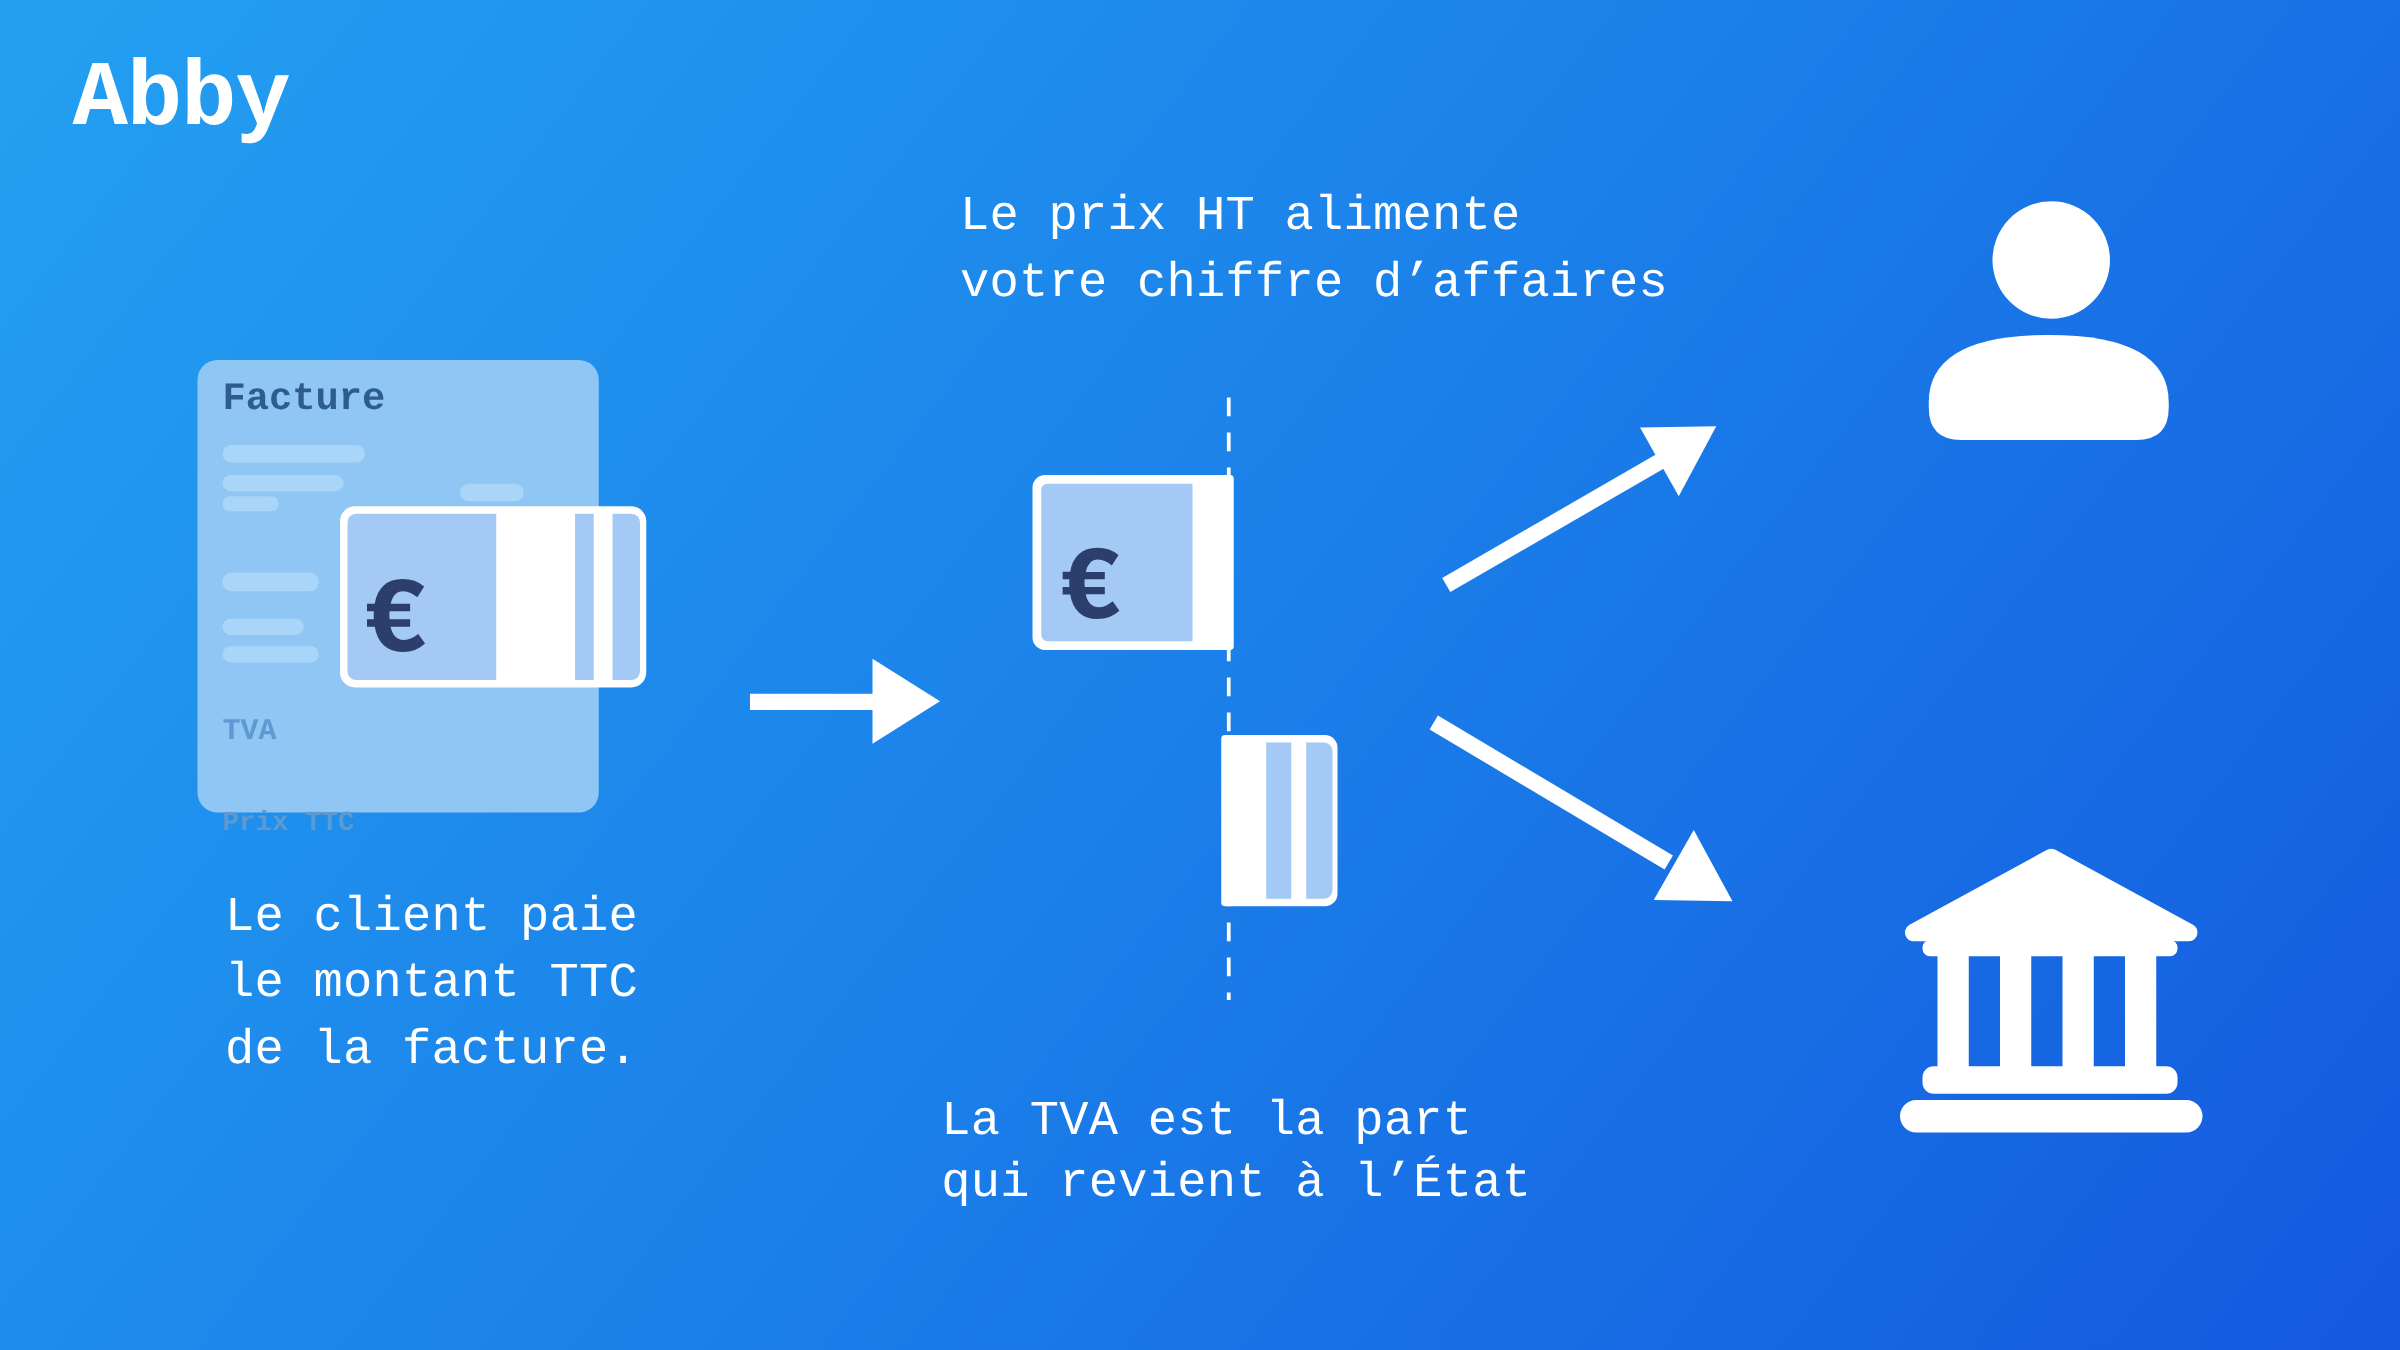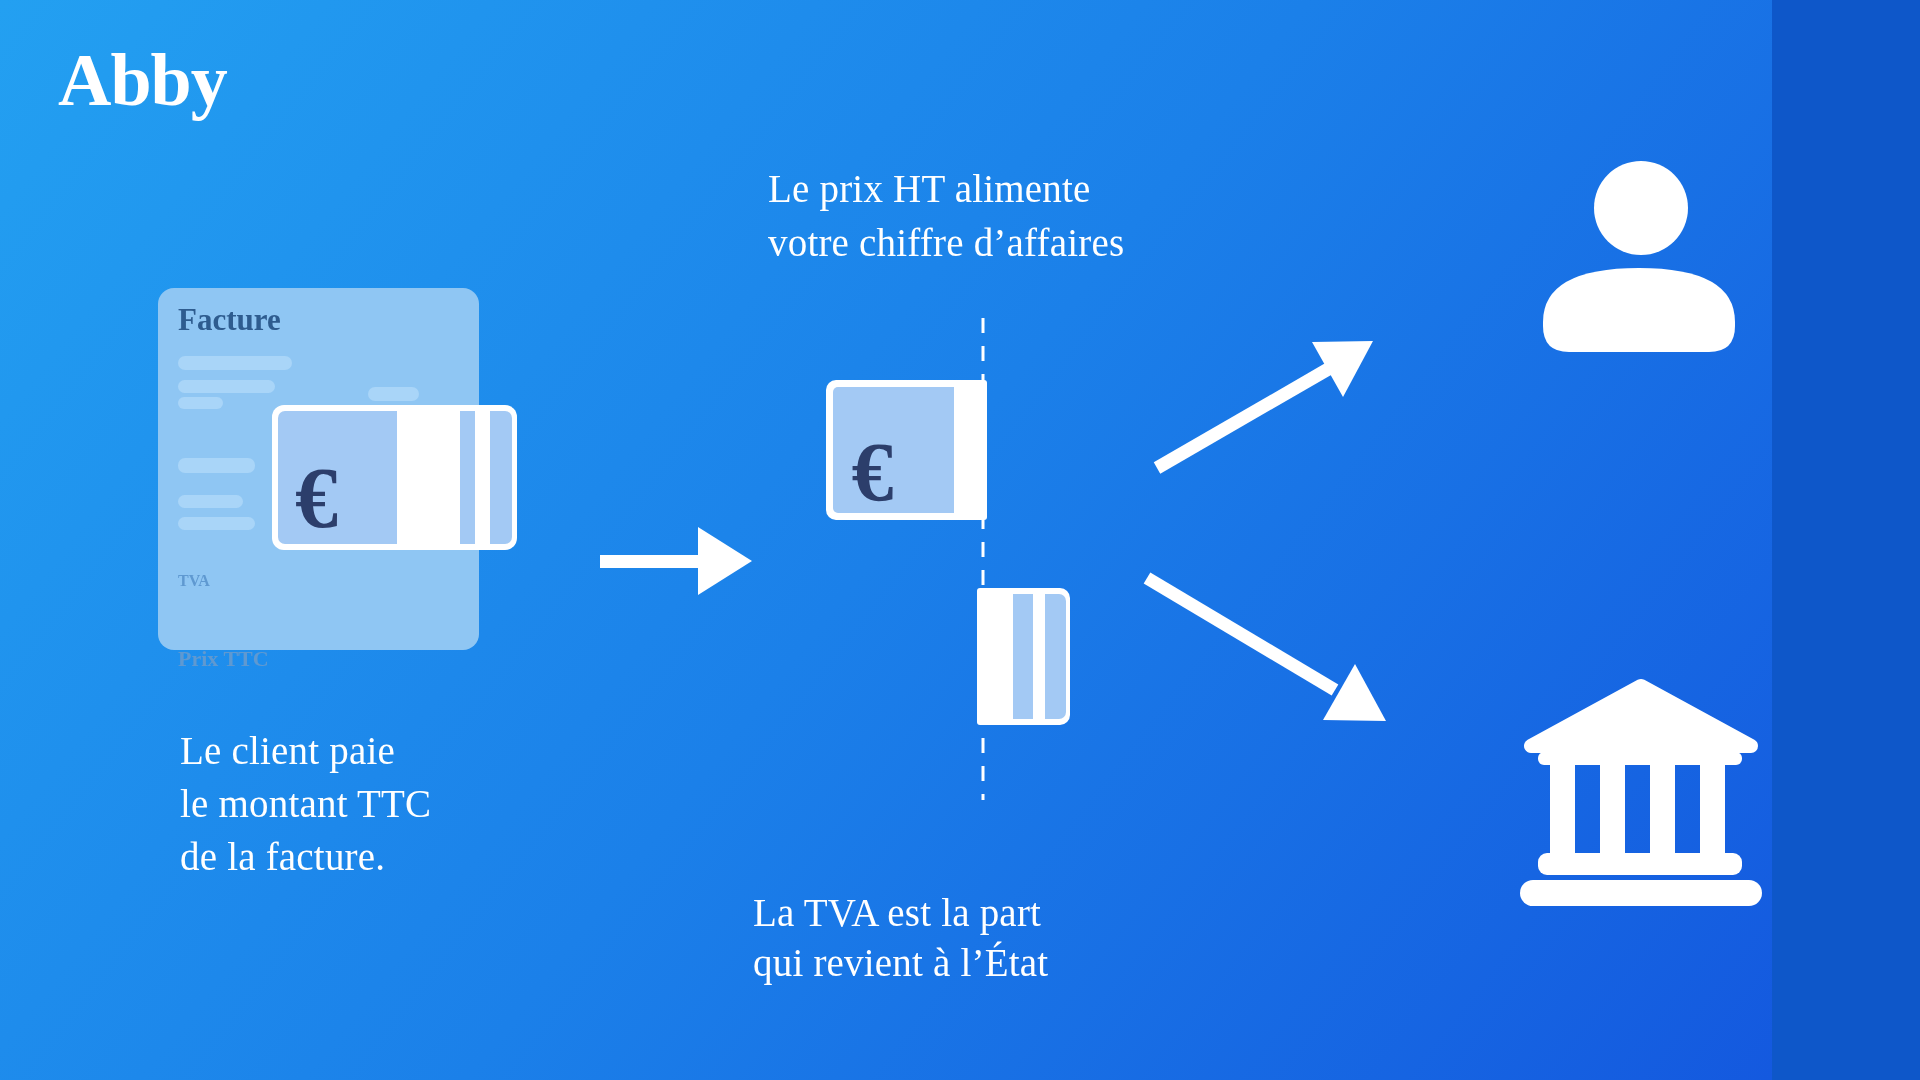--- a/index.html
+++ b/index.html
@@ -1,19 +1,19 @@
 <!DOCTYPE html>
 <html><head>
 <meta charset="utf-8">
 <style>
   html,body { margin:0; padding:0; background:#0e57c9; }
   .canvas {
-    position:relative; width:1772px; height:1080px; overflow:hidden;
+    position:relative; width:1920px; height:1080px; overflow:hidden;
     background:linear-gradient(128deg, #23A0F1 0%, #1B80E9 50%, #1459DF 100%);
-    font-family:Liberation Serif, serif;
+    font-family:Liberation Mono, monospace;
   }
   
   .logo {
     position:absolute; left:58px; top:38px;
     font-size:74px; font-weight:800; color:#ffffff; letter-spacing:-1px;
   }
   
   .invoice-card {
     position:absolute; left:158px; top:288px; width:277px; height:362px;
     background:#8FC6F3; border-radius:16px;padding-left:44px;
@@ -23,21 +23,21 @@
     font-size:31px; font-weight:bold; color:#2E5C8F;
   }
   .bar { position:absolute; background:#A9D5F8; border-radius:7px; height:14px; }
   .bar1 { left:20px; top:68px;  width:114px; }
   .bar2 { left:20px; top:92px;  width:97px;  height:13px; }
   .bar3 { left:20px; top:109px; width:45px;  height:12px; }
   .bar4 { left:210px; top:99px; width:51px; }
   .bar5 { left:20px; top:170px; width:77px; height:15px; }
   .bar6 { left:20px; top:207px; width:65px; height:13px; }
   .bar7 { left:20px; top:229px; width:77px; height:13px; }
-  .invoice-tva  { position:absolute; left:20px; top:284px; font-size:16px; font-weight:bold; color:#5F99D1; }
+  .invoice-tva  { position:absolute; left:20px; top:284px; font-size:24px; font-weight:bold; color:#5F99D1; }
   .invoice-ttc  { position:absolute; left:20px; top:310px; font-size:22px; font-weight:bold; color:#5F99D1;margin-top:48px; }
   
   .banknote {
     position:absolute; left:272px; top:405px; width:245px; height:145px;
     background:#ffffff; border-radius:12px;
   }
   .note-face {
     position:absolute; left:6px; top:6px; bottom:6px; width:119px;
     background:#A3C9F4; border-radius:7px 0 0 7px;
     display:flex; align-items:center; justify-content:center;
@@ -59,21 +59,21 @@
   
   .split-bottom {
     position:absolute; left:977px; top:588px; width:93px; height:137px;
     background:#ffffff; border-radius:3px 10px 10px 3px;
   }
   .split-bottom .s1 { left:36px; width:20px; }
   .split-bottom .s2 { left:68px; right:4px; border-radius:0 7px 7px 0; }
   
   .caption {
     position:absolute; color:#ffffff; font-size:39px; line-height:54px;
-    white-space:pre-line; letter-spacing:0.2px;margin-top:16px;
+    white-space:pre-line; letter-spacing:0.2px;
   }
   .caption-ht     { left:768px; top:146px; }
   .caption-client { left:180px; top:708px; line-height:53px; }
   .caption-tva    { left:753px; top:872px; line-height:50px; }
   
   .overlay, .person-svg, .bank-svg { position:absolute; pointer-events:none; }
   .overlay { left:0; top:0; }
   .person-svg { left:1520px; top:150px; }
   .bank-svg   { left:1513px; top:678px; }
 </style>

